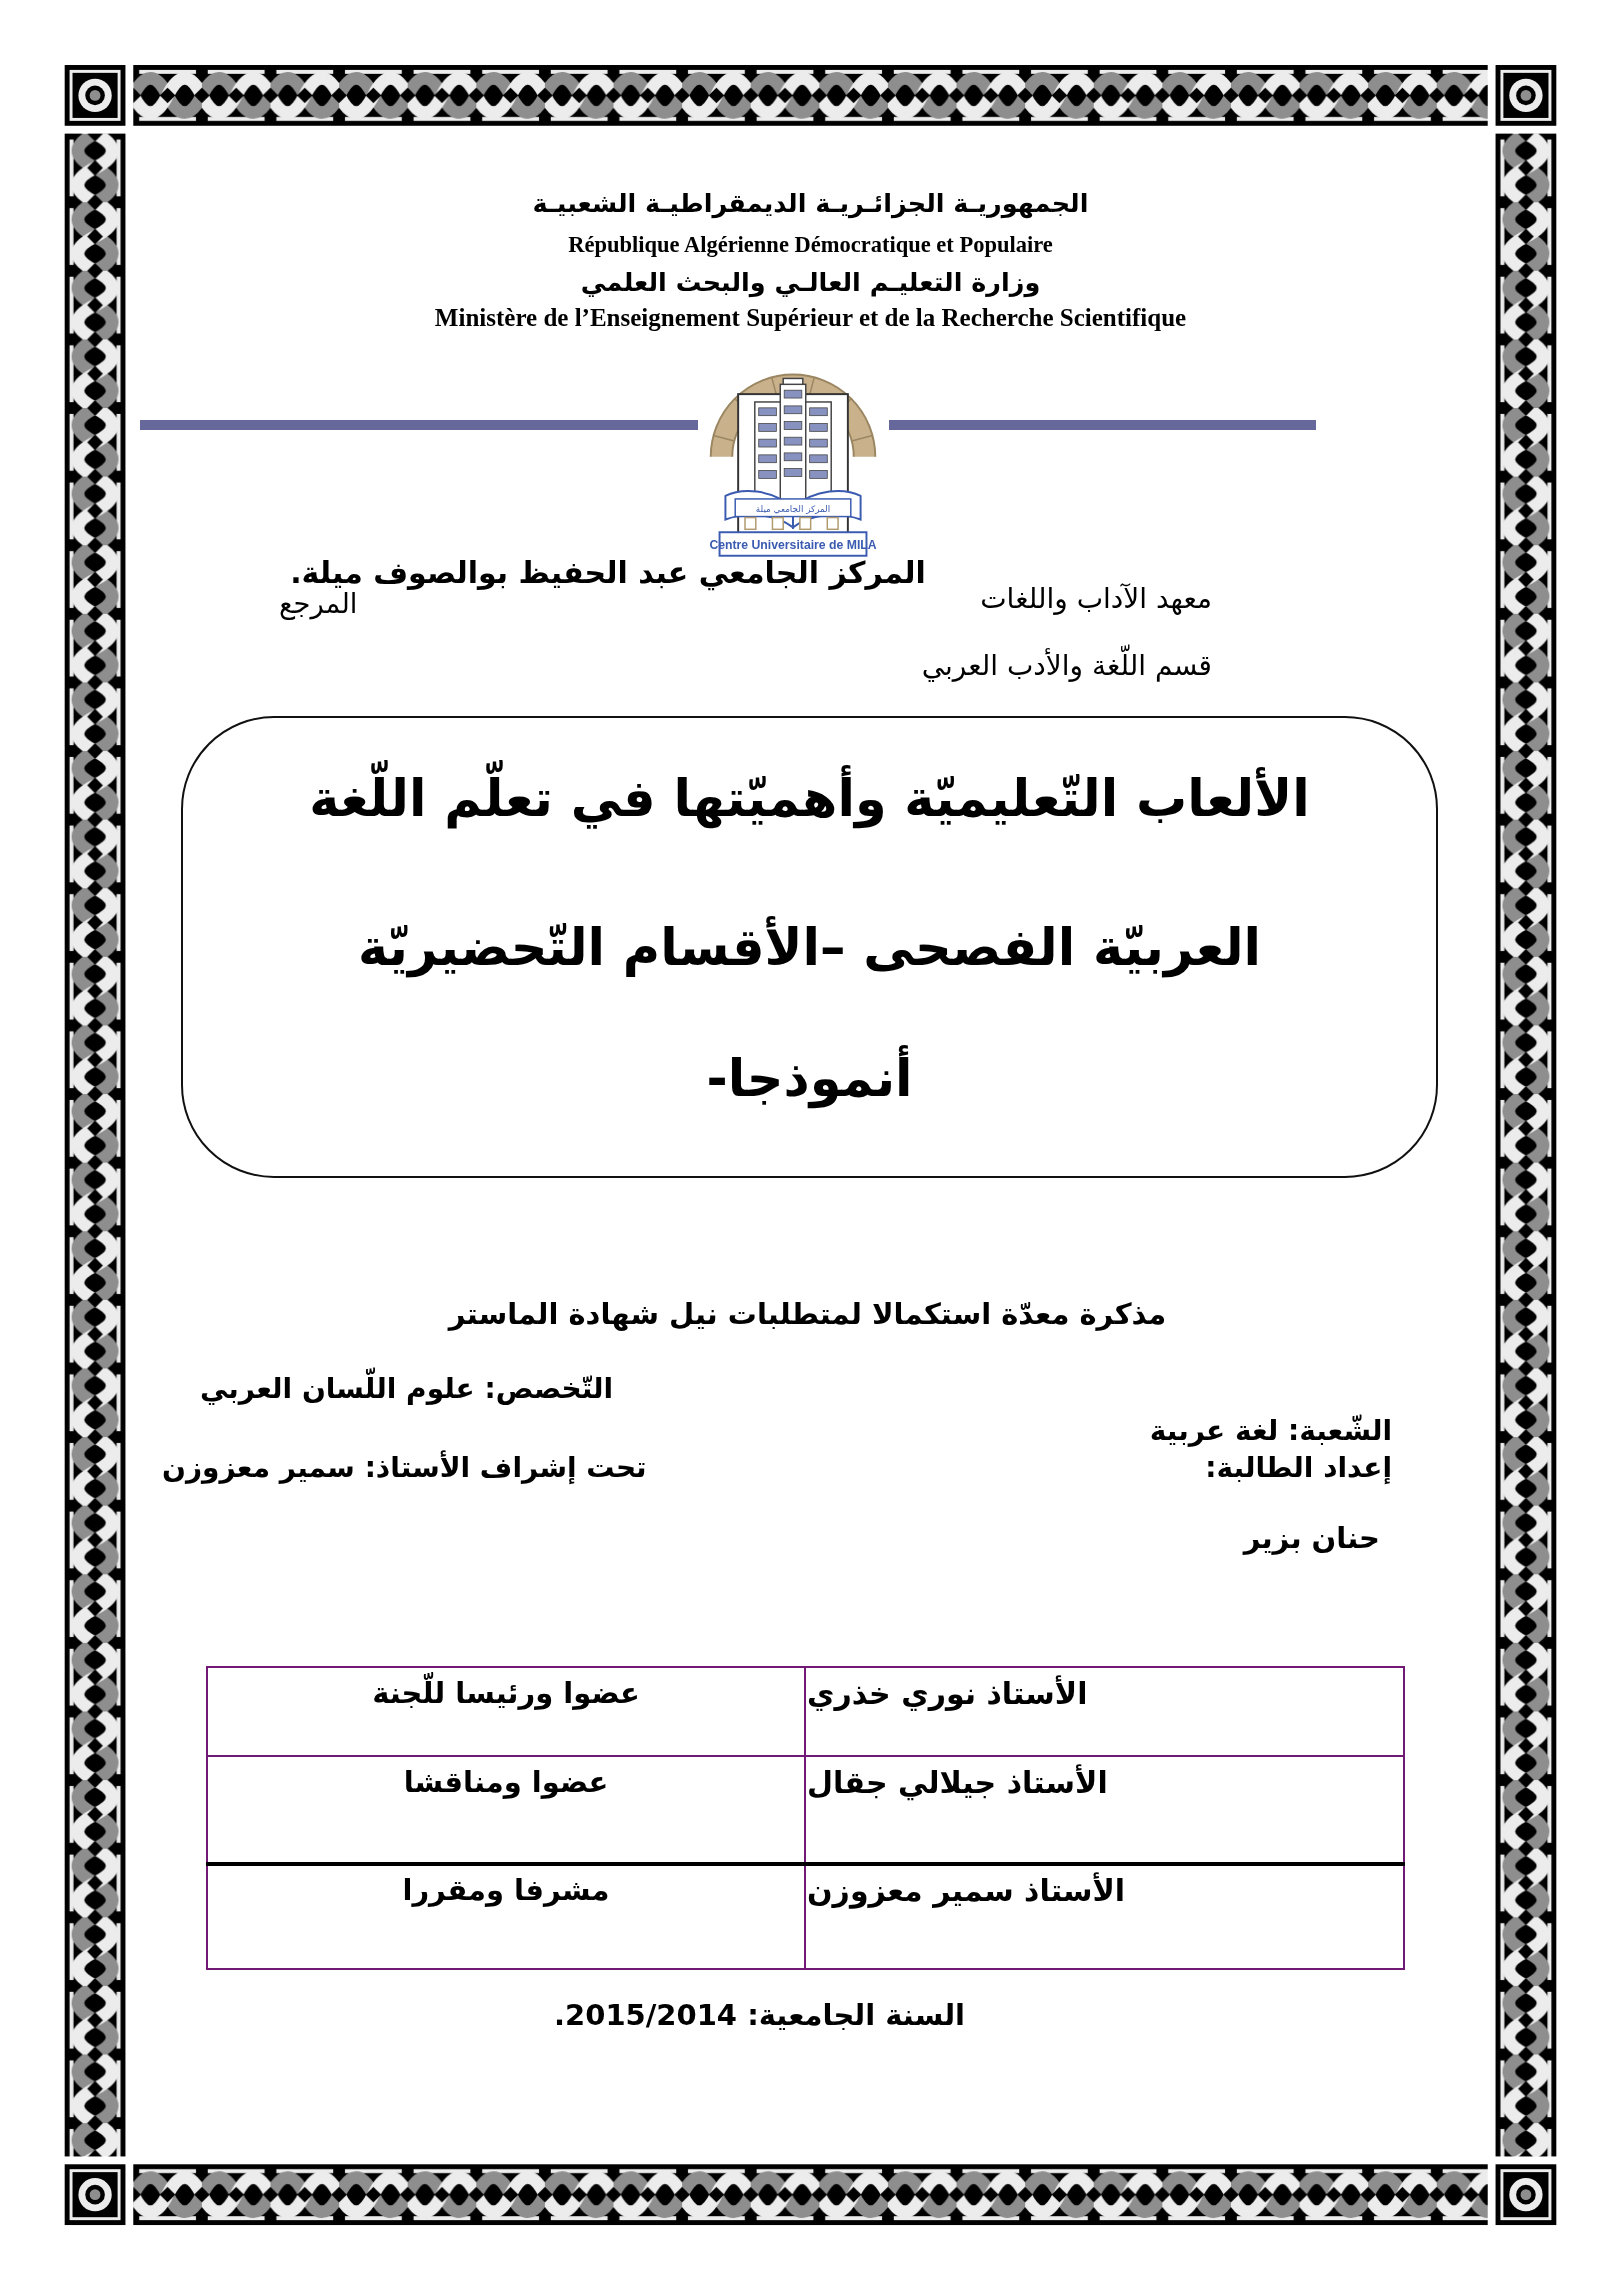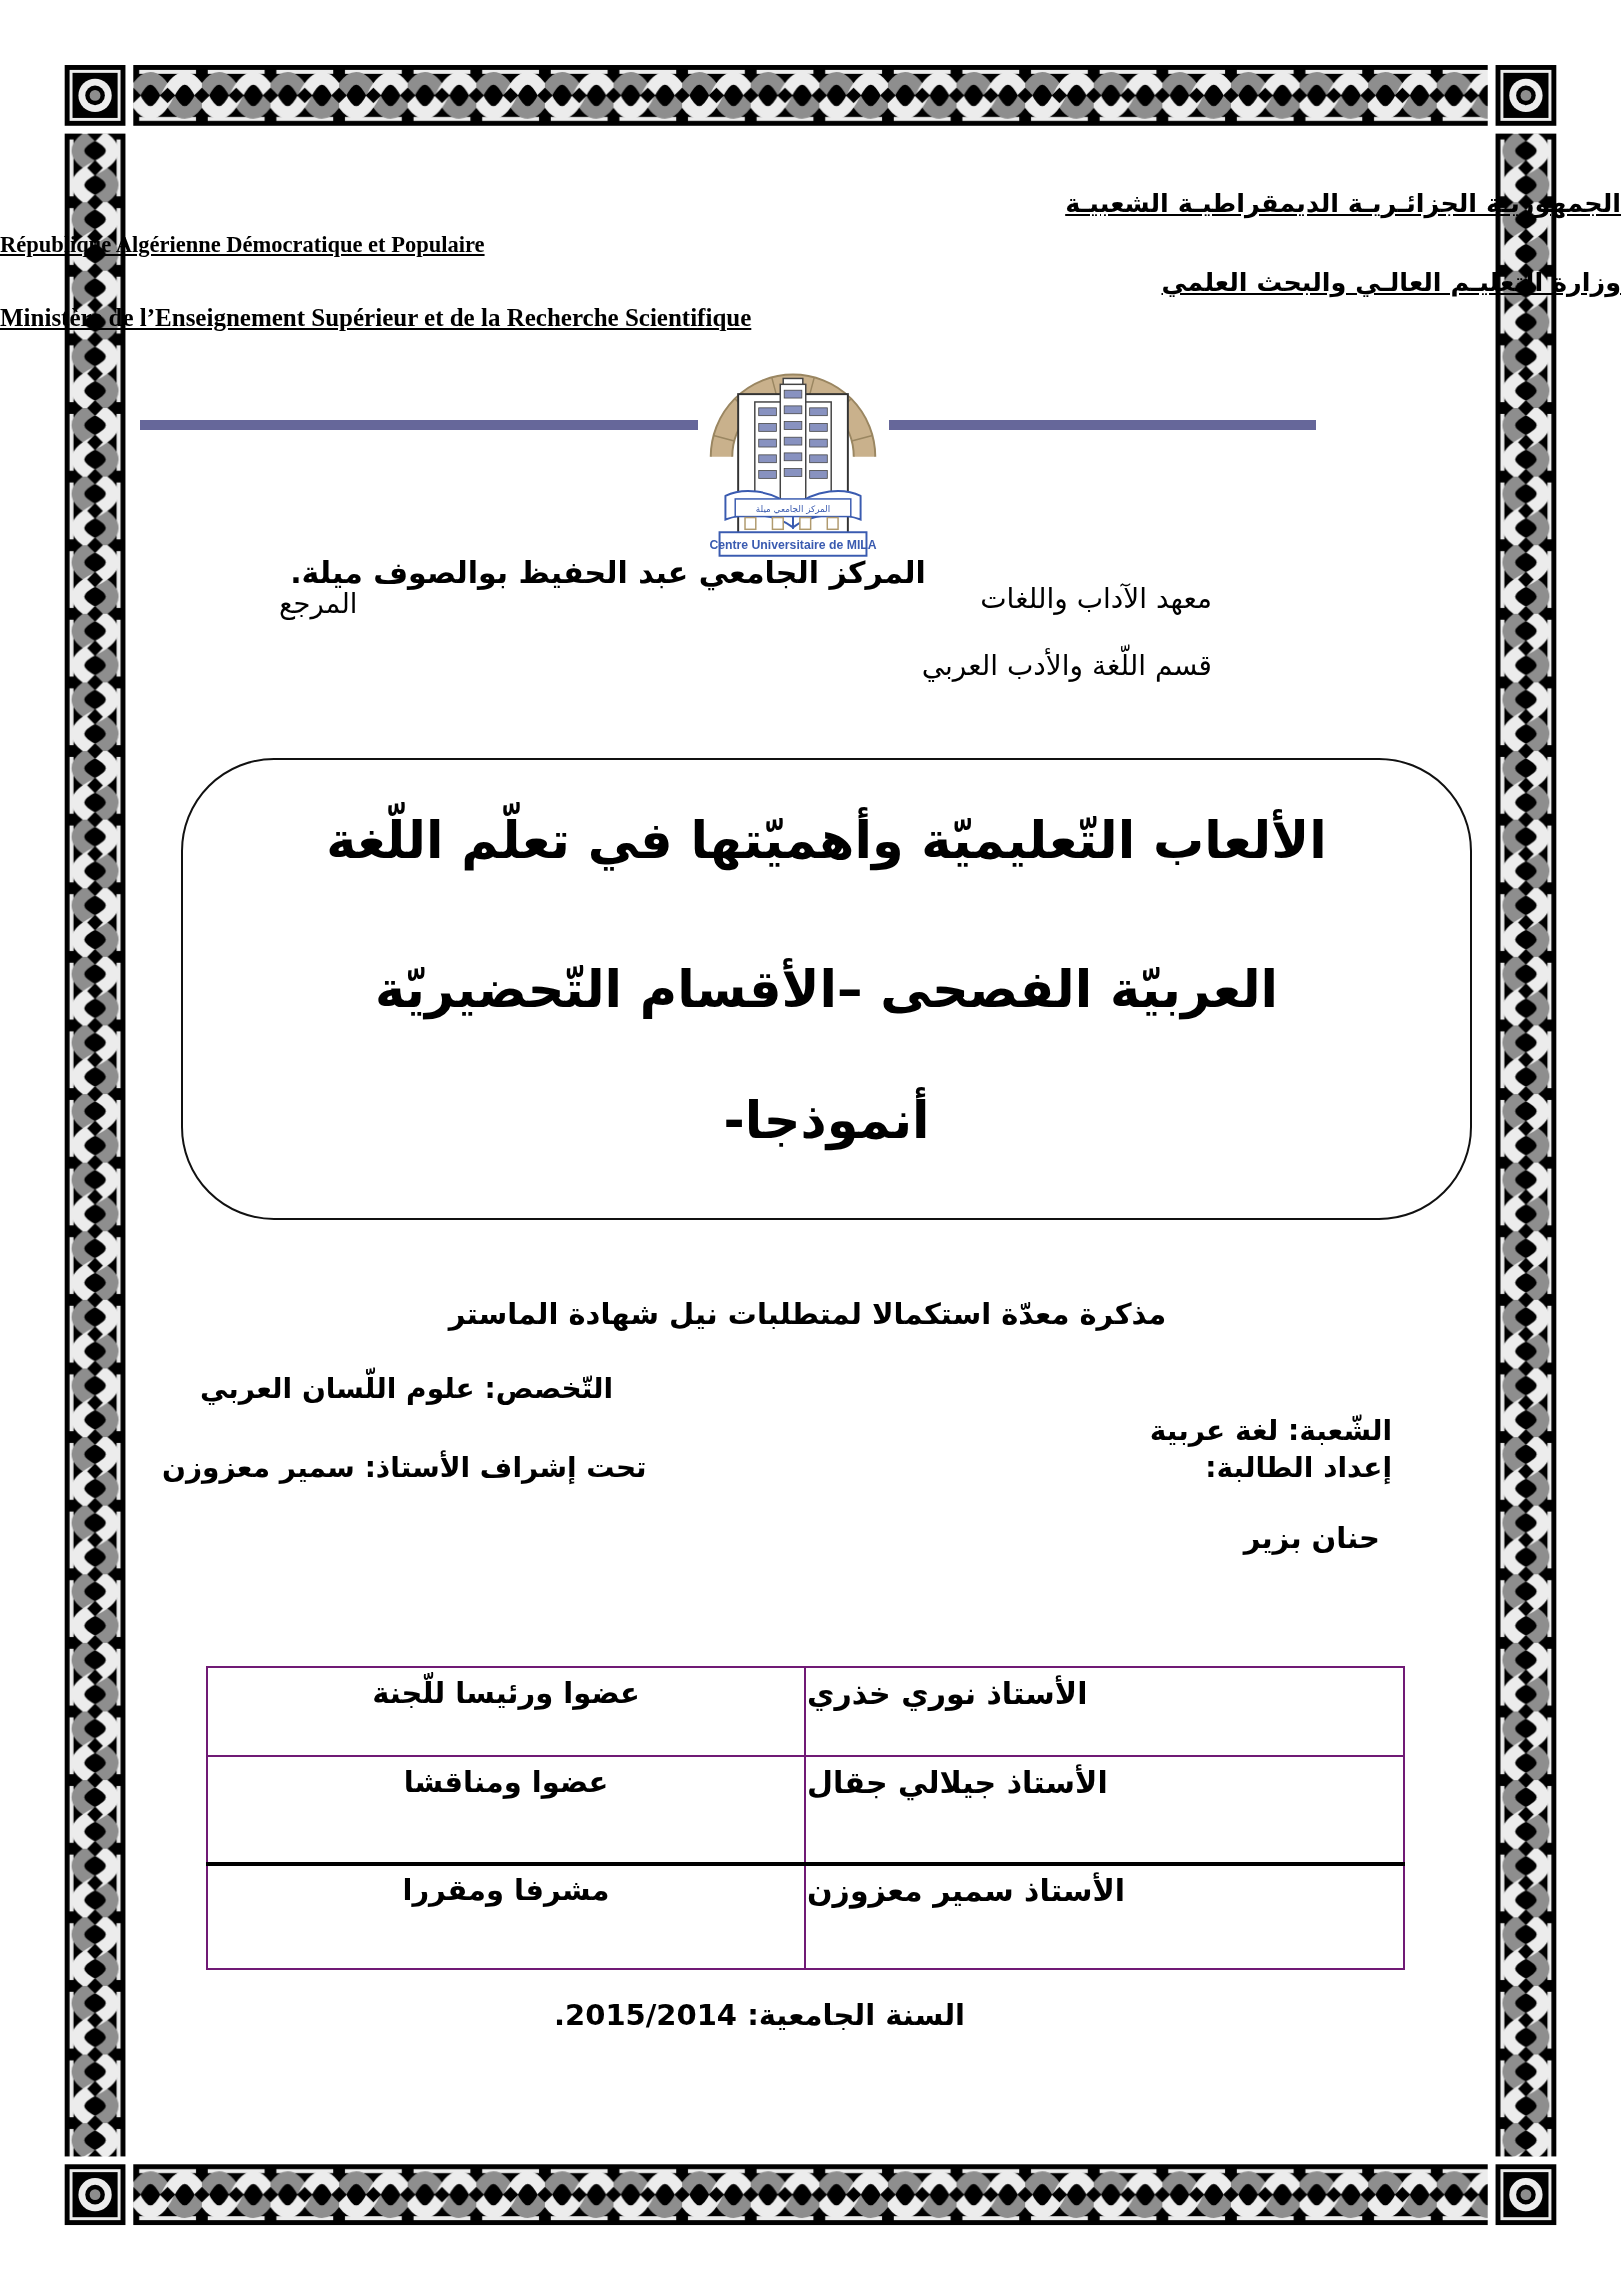--- a/index.html
+++ b/index.html
@@ -3,38 +3,38 @@
 <meta charset="utf-8">
 <style>
   html,body{margin:0;padding:0;}
   body{
     width:1621px;height:2293px;position:relative;background:#fff;overflow:hidden;
     font-family:"DejaVu Sans",sans-serif;color:#000;
   }
   .abs{position:absolute;}
   .ar{direction:rtl;}
   .nowrap{white-space:nowrap;}
-  .center{text-decoration:underline;}
+  .center{text-align:center;}
 
   
   .hdr-ar{left:0;top:188px;width:100%;font-size:25.5px;font-weight:bold;}
   .hdr-fr{left:0;top:232px;width:100%;font-size:22.5px;font-weight:bold;font-family:"Liberation Serif",serif;}
   .hdr-ar2{left:0;top:267px;width:100%;font-size:25.5px;font-weight:bold;}
   .hdr-fr2{left:0;top:304px;width:100%;font-size:25px;font-weight:bold;font-family:"Liberation Serif",serif;}
 
   .divider-line{left:140px;top:420px;width:1176px;height:9.8px;background:#66679a;}
 
   .inst-center{left:201px;top:555px;width:814px;font-size:30px;font-weight:bold;text-align:center;}
   .inst-institute{right:409px;top:582px;font-size:28px;}
   .inst-ref{left:279px;top:588px;font-size:27.4px;}
   .inst-dept{right:409px;top:649px;font-size:28px;}
 
   .title-box{
-    left:181px;top:758px;width:1253px;height:458px;
-    border:2.9px solid #111;border-radius:93px;padding-left:34px;
+    left:181px;top:716px;width:1253px;height:458px;
+    border:2.9px solid #111;border-radius:93px;
   }
   .title-line{position:absolute;left:0;width:100%;text-align:center;
     font-size:51px;font-weight:bold;direction:rtl;white-space:nowrap;}
   .tl1{top:51px;}
   .tl2{top:200px;}
   .tl3{top:331px;}
 
   .memo{left:181px;top:1297px;width:1253px;font-size:29px;font-weight:bold;text-align:center;}
 
   .f-branch{right:229px;top:1414px;font-size:28px;font-weight:bold;}

